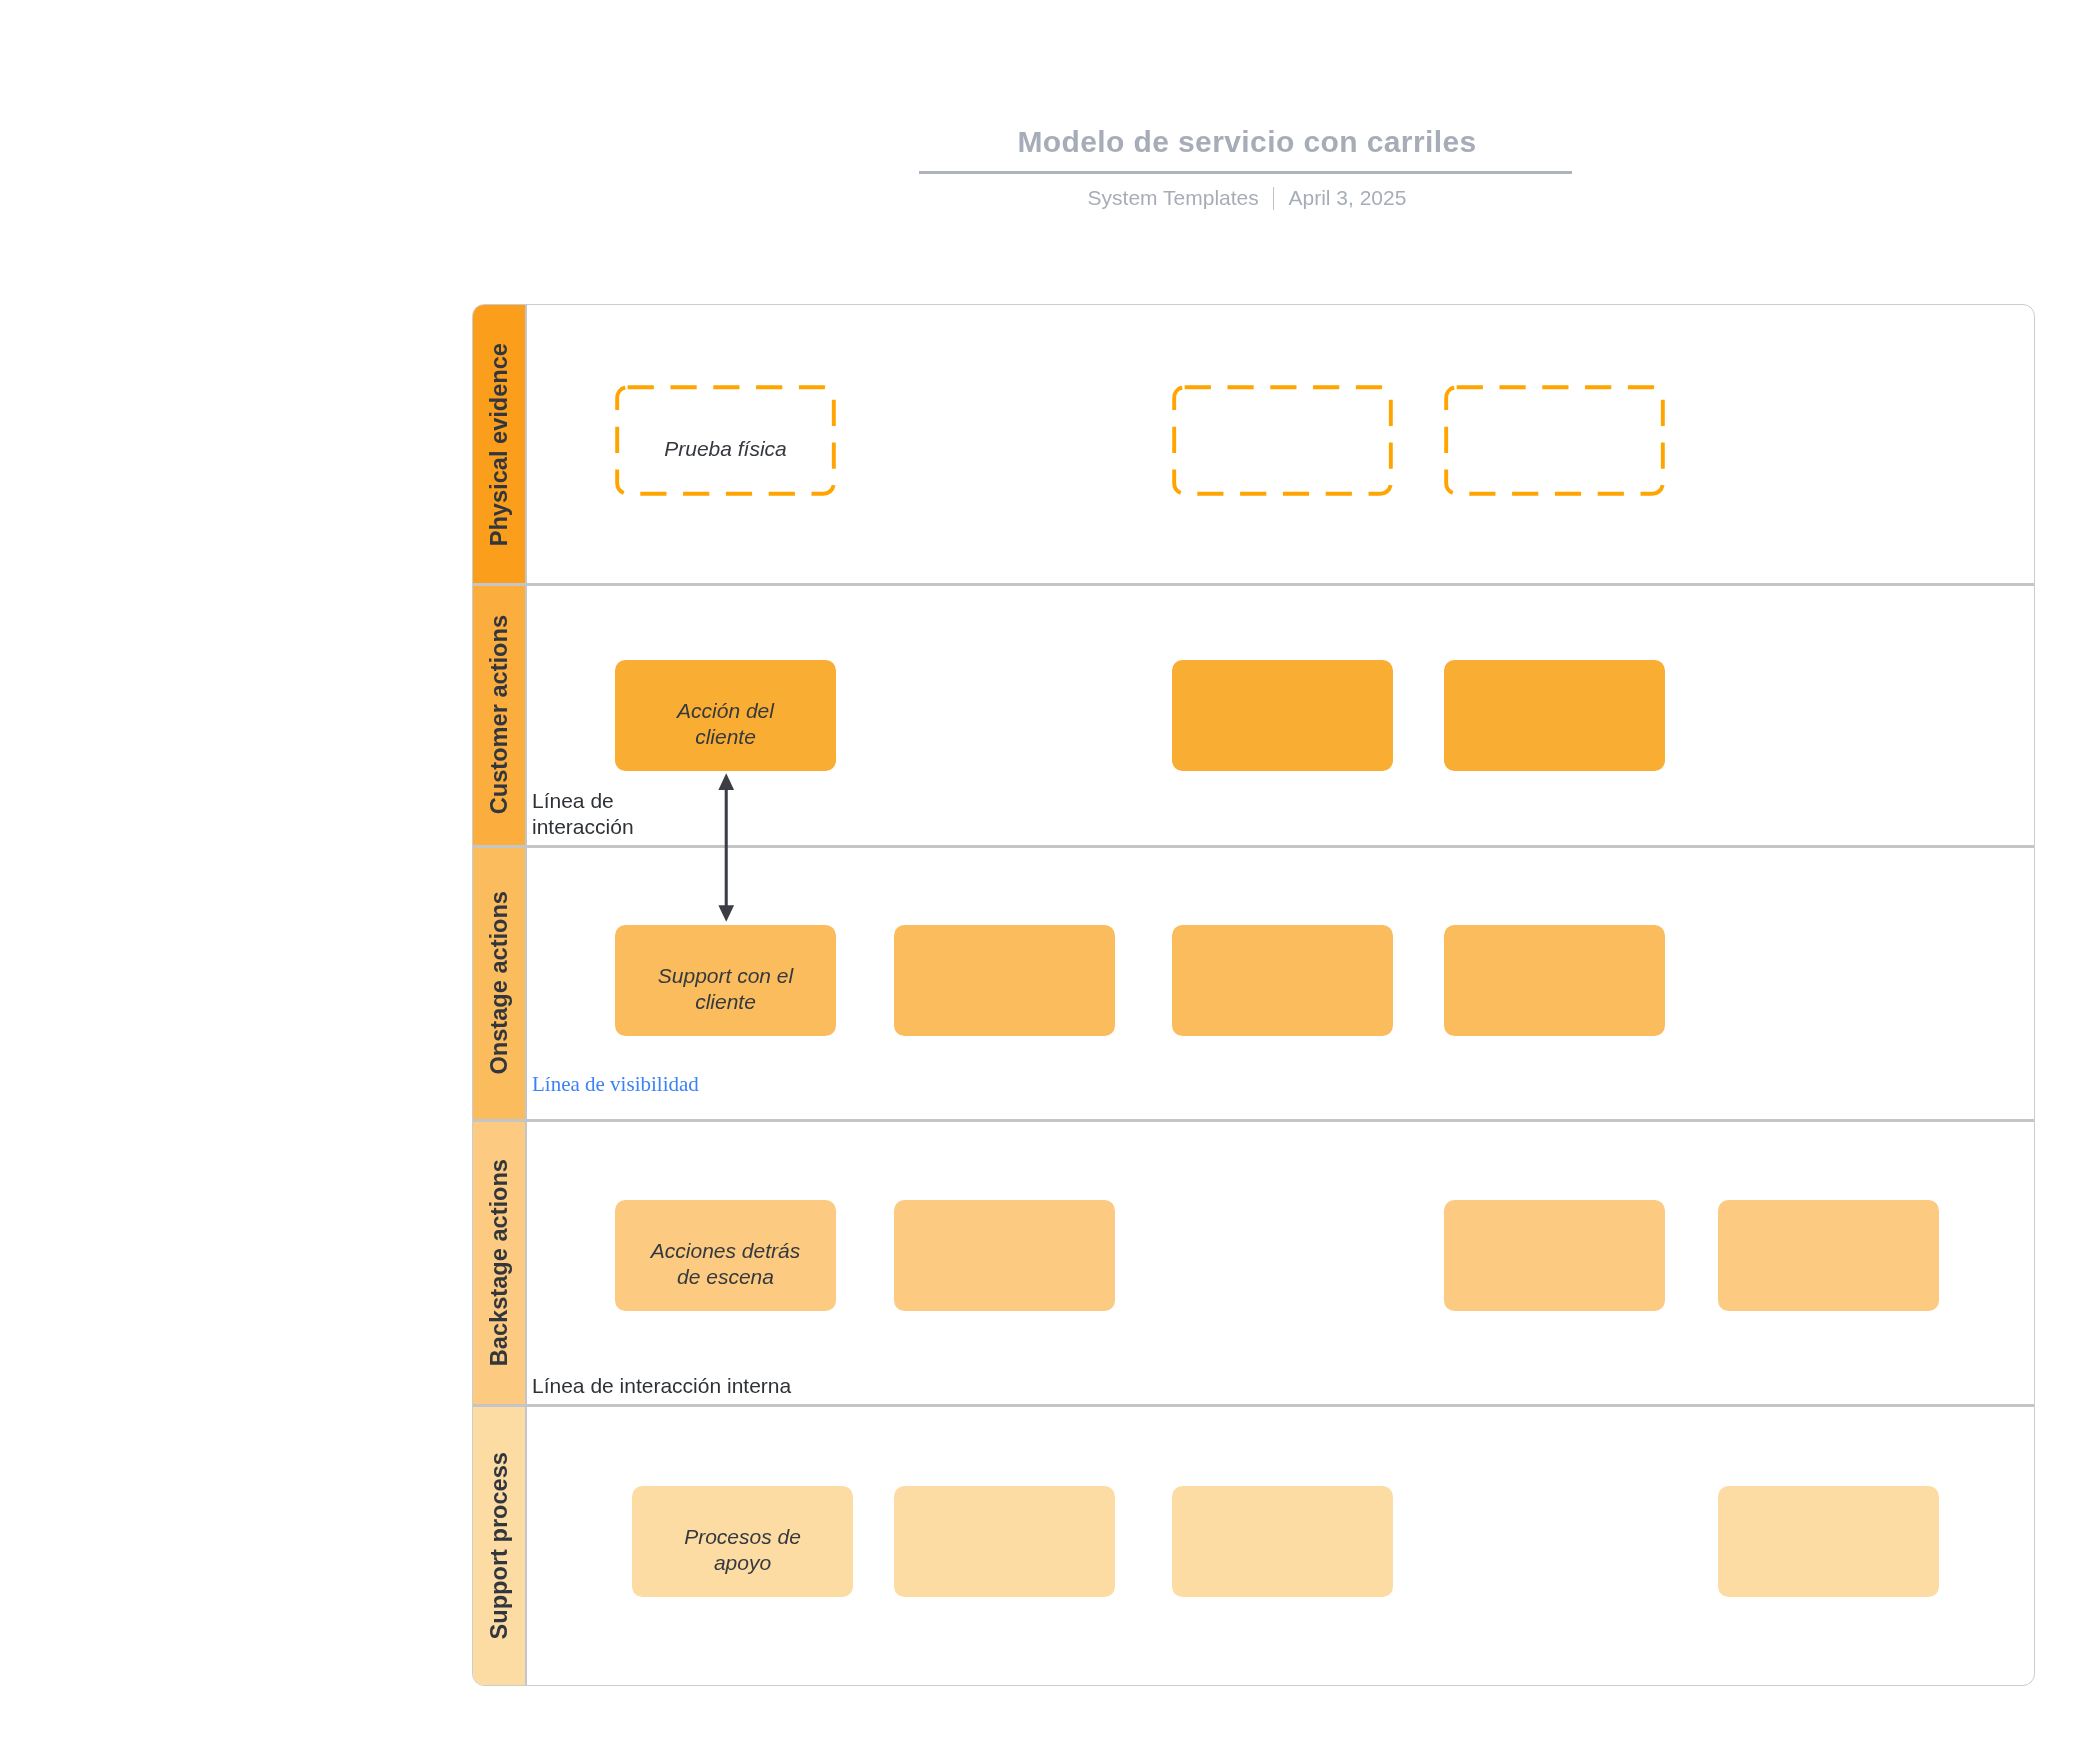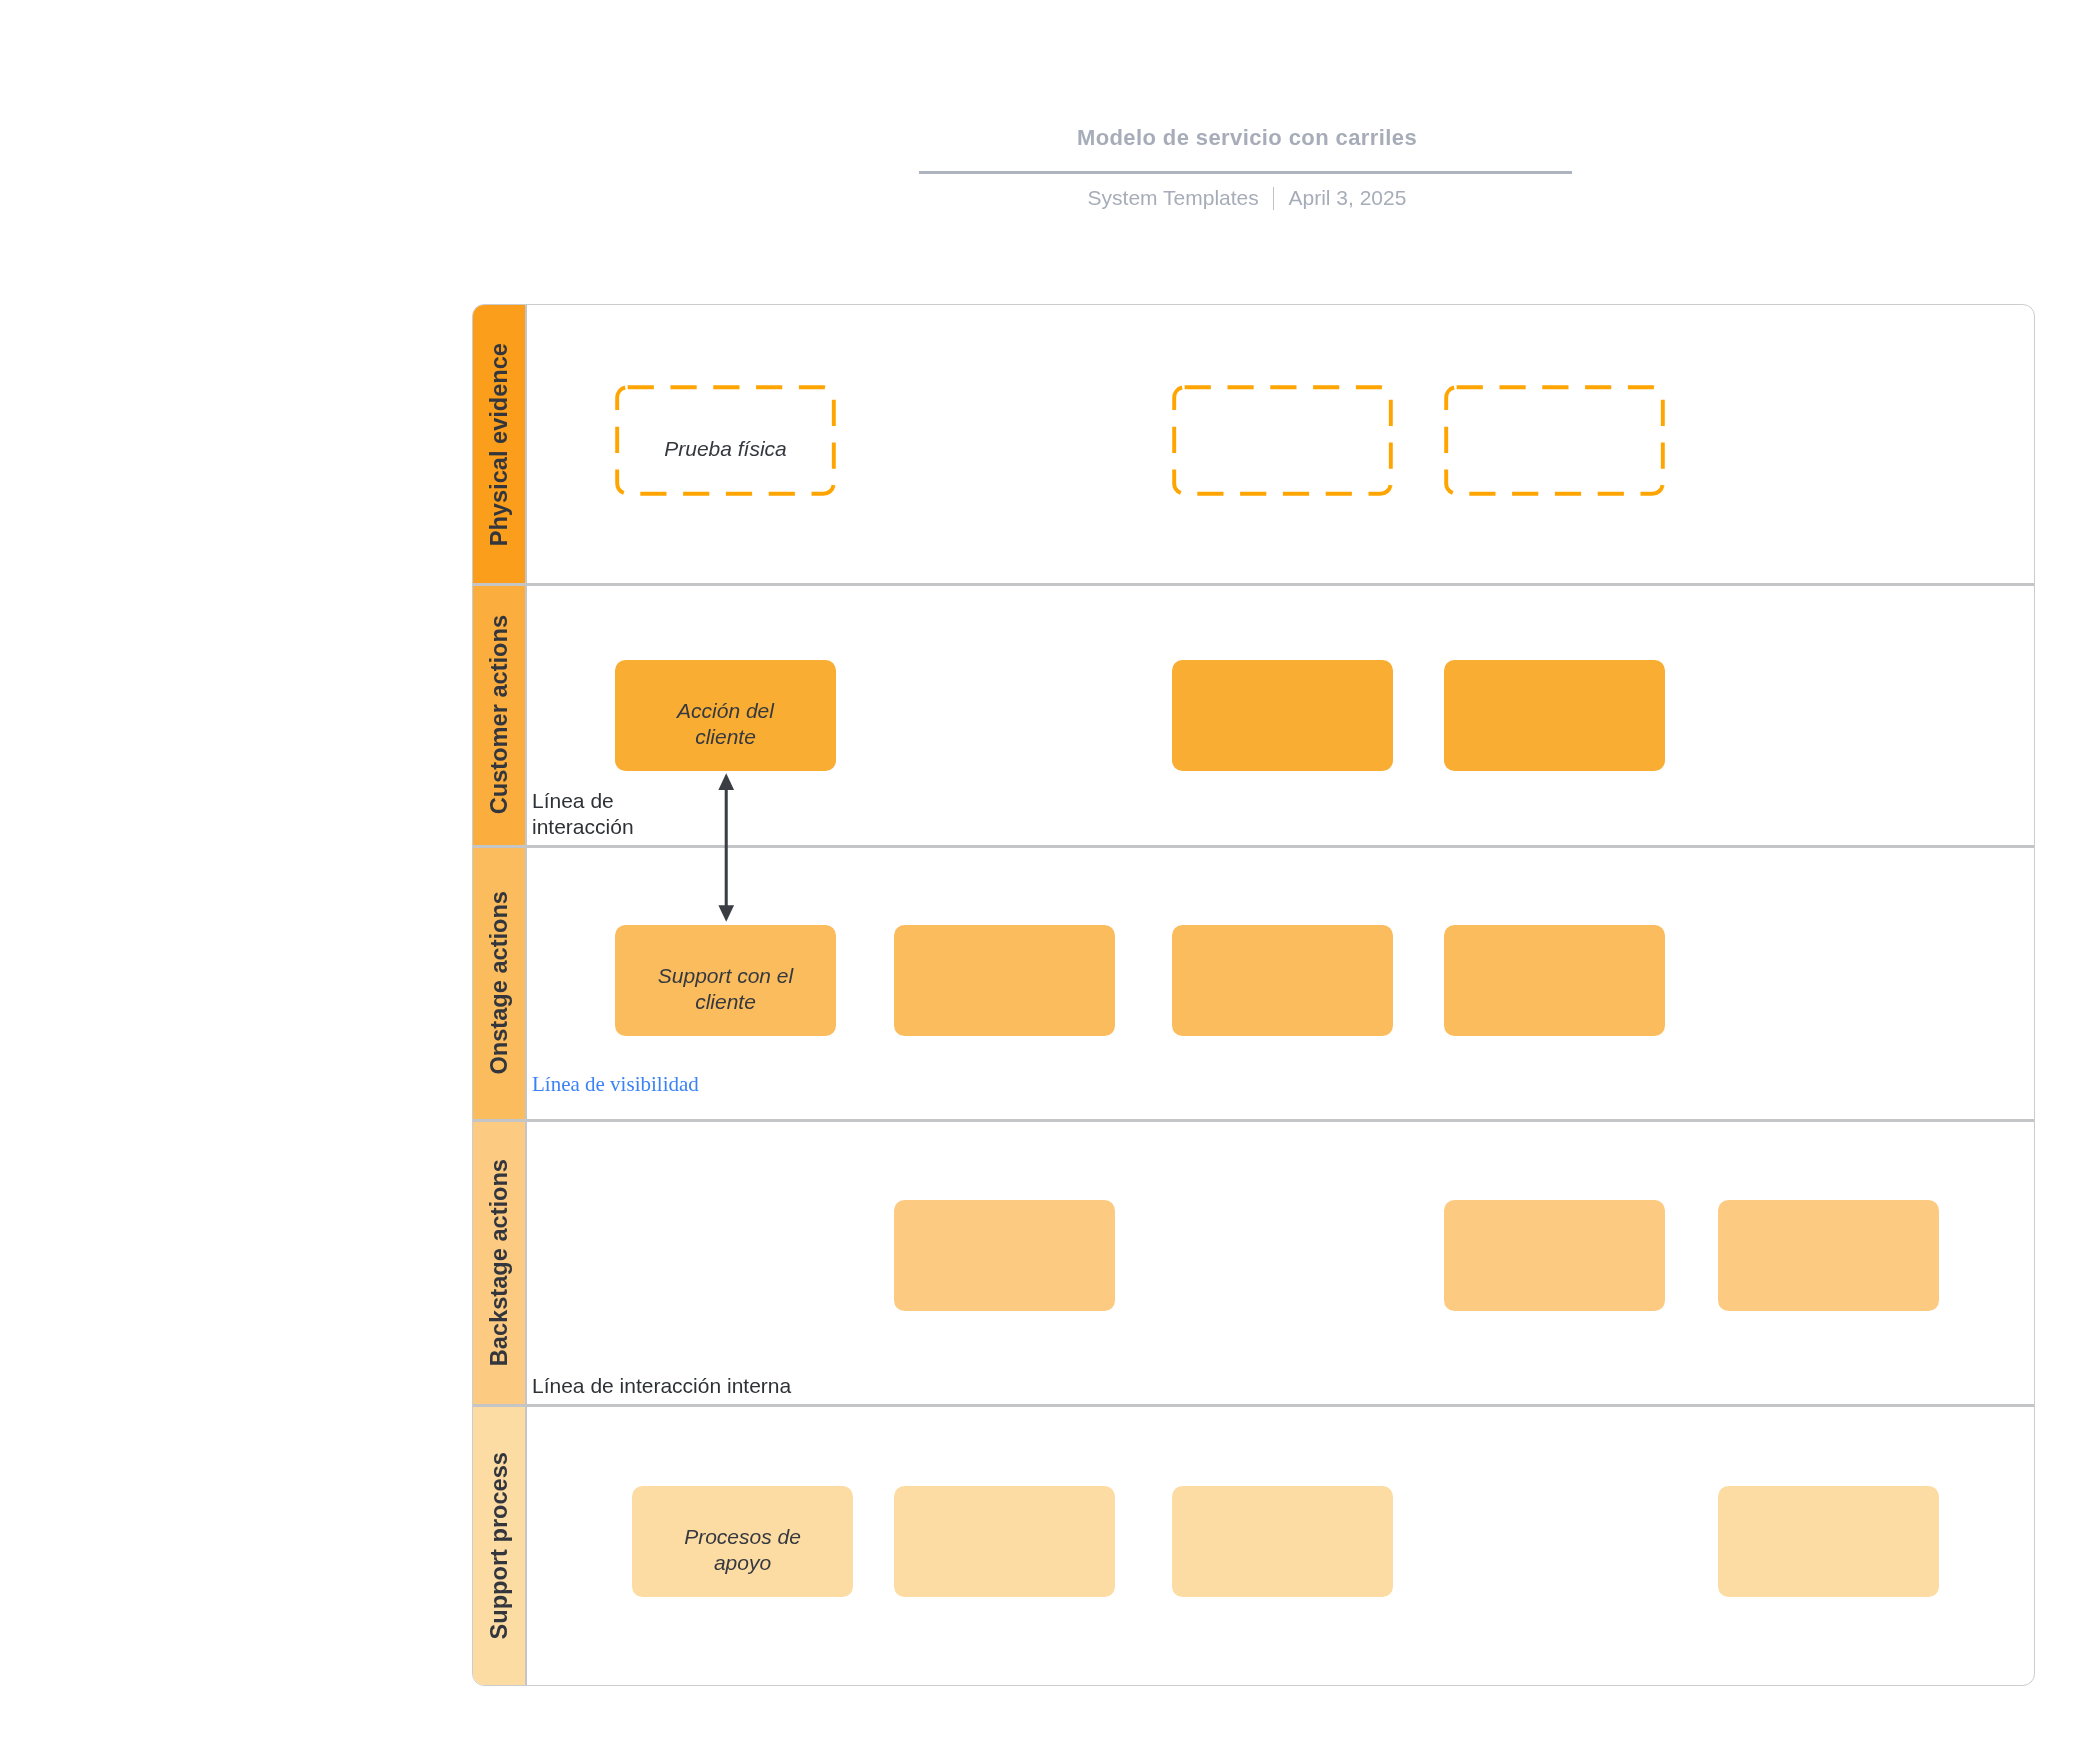--- a/index.html
+++ b/index.html
@@ -3,21 +3,21 @@
 <meta charset="utf-8">
 <style>
   html,body{margin:0;padding:0;}
   body{
     width:2097px;height:1753px;position:relative;background:#ffffff;
     font-family:"Liberation Sans",sans-serif;overflow:hidden;
   }
   
   .doc-title{
     position:absolute;left:821px;top:125px;width:852px;
-    text-align:center;font-size:22px;font-weight:bold;letter-spacing:0.4px;
+    text-align:center;font-size:30px;font-weight:bold;letter-spacing:0.4px;
   }
   .doc-underline{position:absolute;left:919px;top:171px;width:653px;height:2.6px;}
   .doc-sub{
     position:absolute;left:821px;top:185px;width:852px;height:26px;
     display:flex;align-items:center;justify-content:center;gap:14px;
     font-size:21px;
   }
   .doc-sub .vbar{width:1.7px;height:23px;}
   
   .frame{
@@ -105,20 +105,23 @@
     </div>
     <div class="bp-box" style="left: 699px; top: 620px; color: rgb(53, 57, 63); background: rgb(251, 188, 93);">
       <span class="lbl"></span>
     </div>
     <div class="bp-box" style="left: 971px; top: 620px; color: rgb(53, 57, 63); background: rgb(251, 188, 93);">
       <span class="lbl"></span>
     </div>
     <div class="lane-header" style="top: 815px; height: 285px; background: rgb(252, 202, 128);">
       <span>Backstage actions</span>
     </div>
+    <div class="bp-box" style="left: 142px; top: 895px; color: rgb(53, 57, 63); background: rgb(252, 202, 128);">
+      <span class="lbl">Acciones detrás de escena</span>
+    </div>
     <div class="bp-box" style="left: 421px; top: 895px; color: rgb(53, 57, 63); background: rgb(252, 202, 128);">
       <span class="lbl"></span>
     </div>
     <div class="bp-box" style="left: 971px; top: 895px; color: rgb(53, 57, 63); background: rgb(252, 202, 128);">
       <span class="lbl"></span>
     </div>
     <div class="bp-box" style="left: 1245px; top: 895px; color: rgb(53, 57, 63); background: rgb(252, 202, 128);">
       <span class="lbl"></span>
     </div>
     <div class="lane-header" style="top: 1100px; height: 282px; background: rgb(253, 220, 164);">

